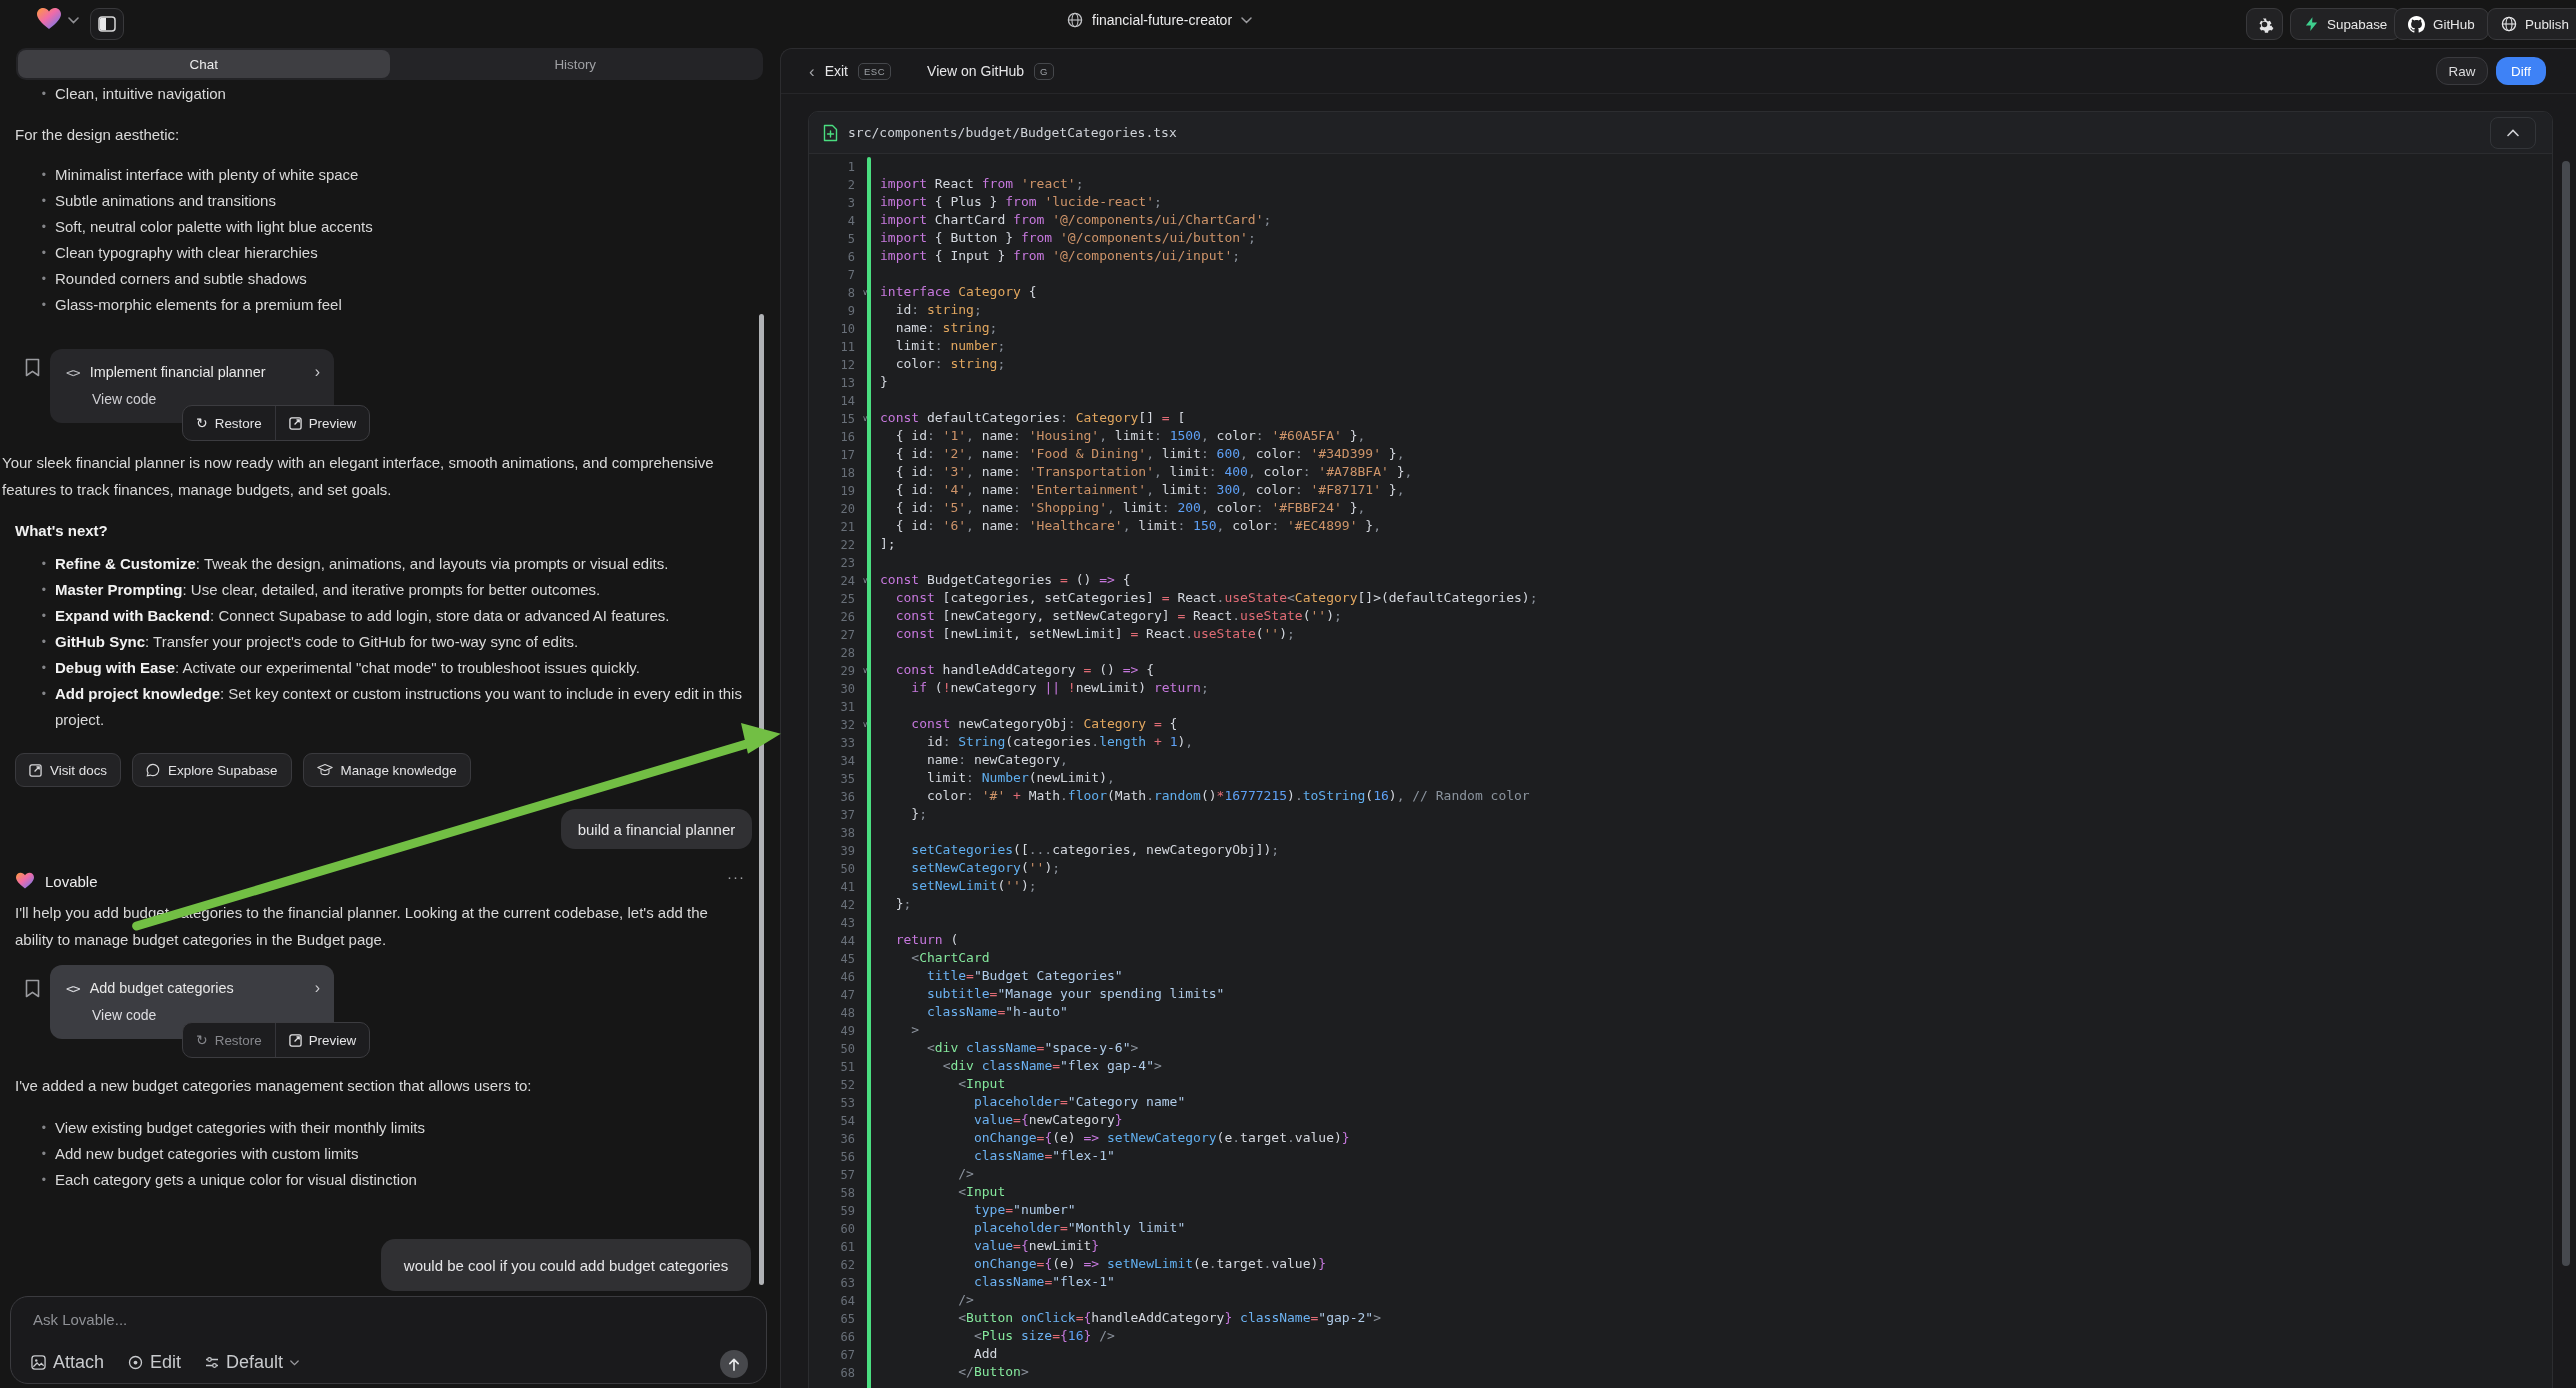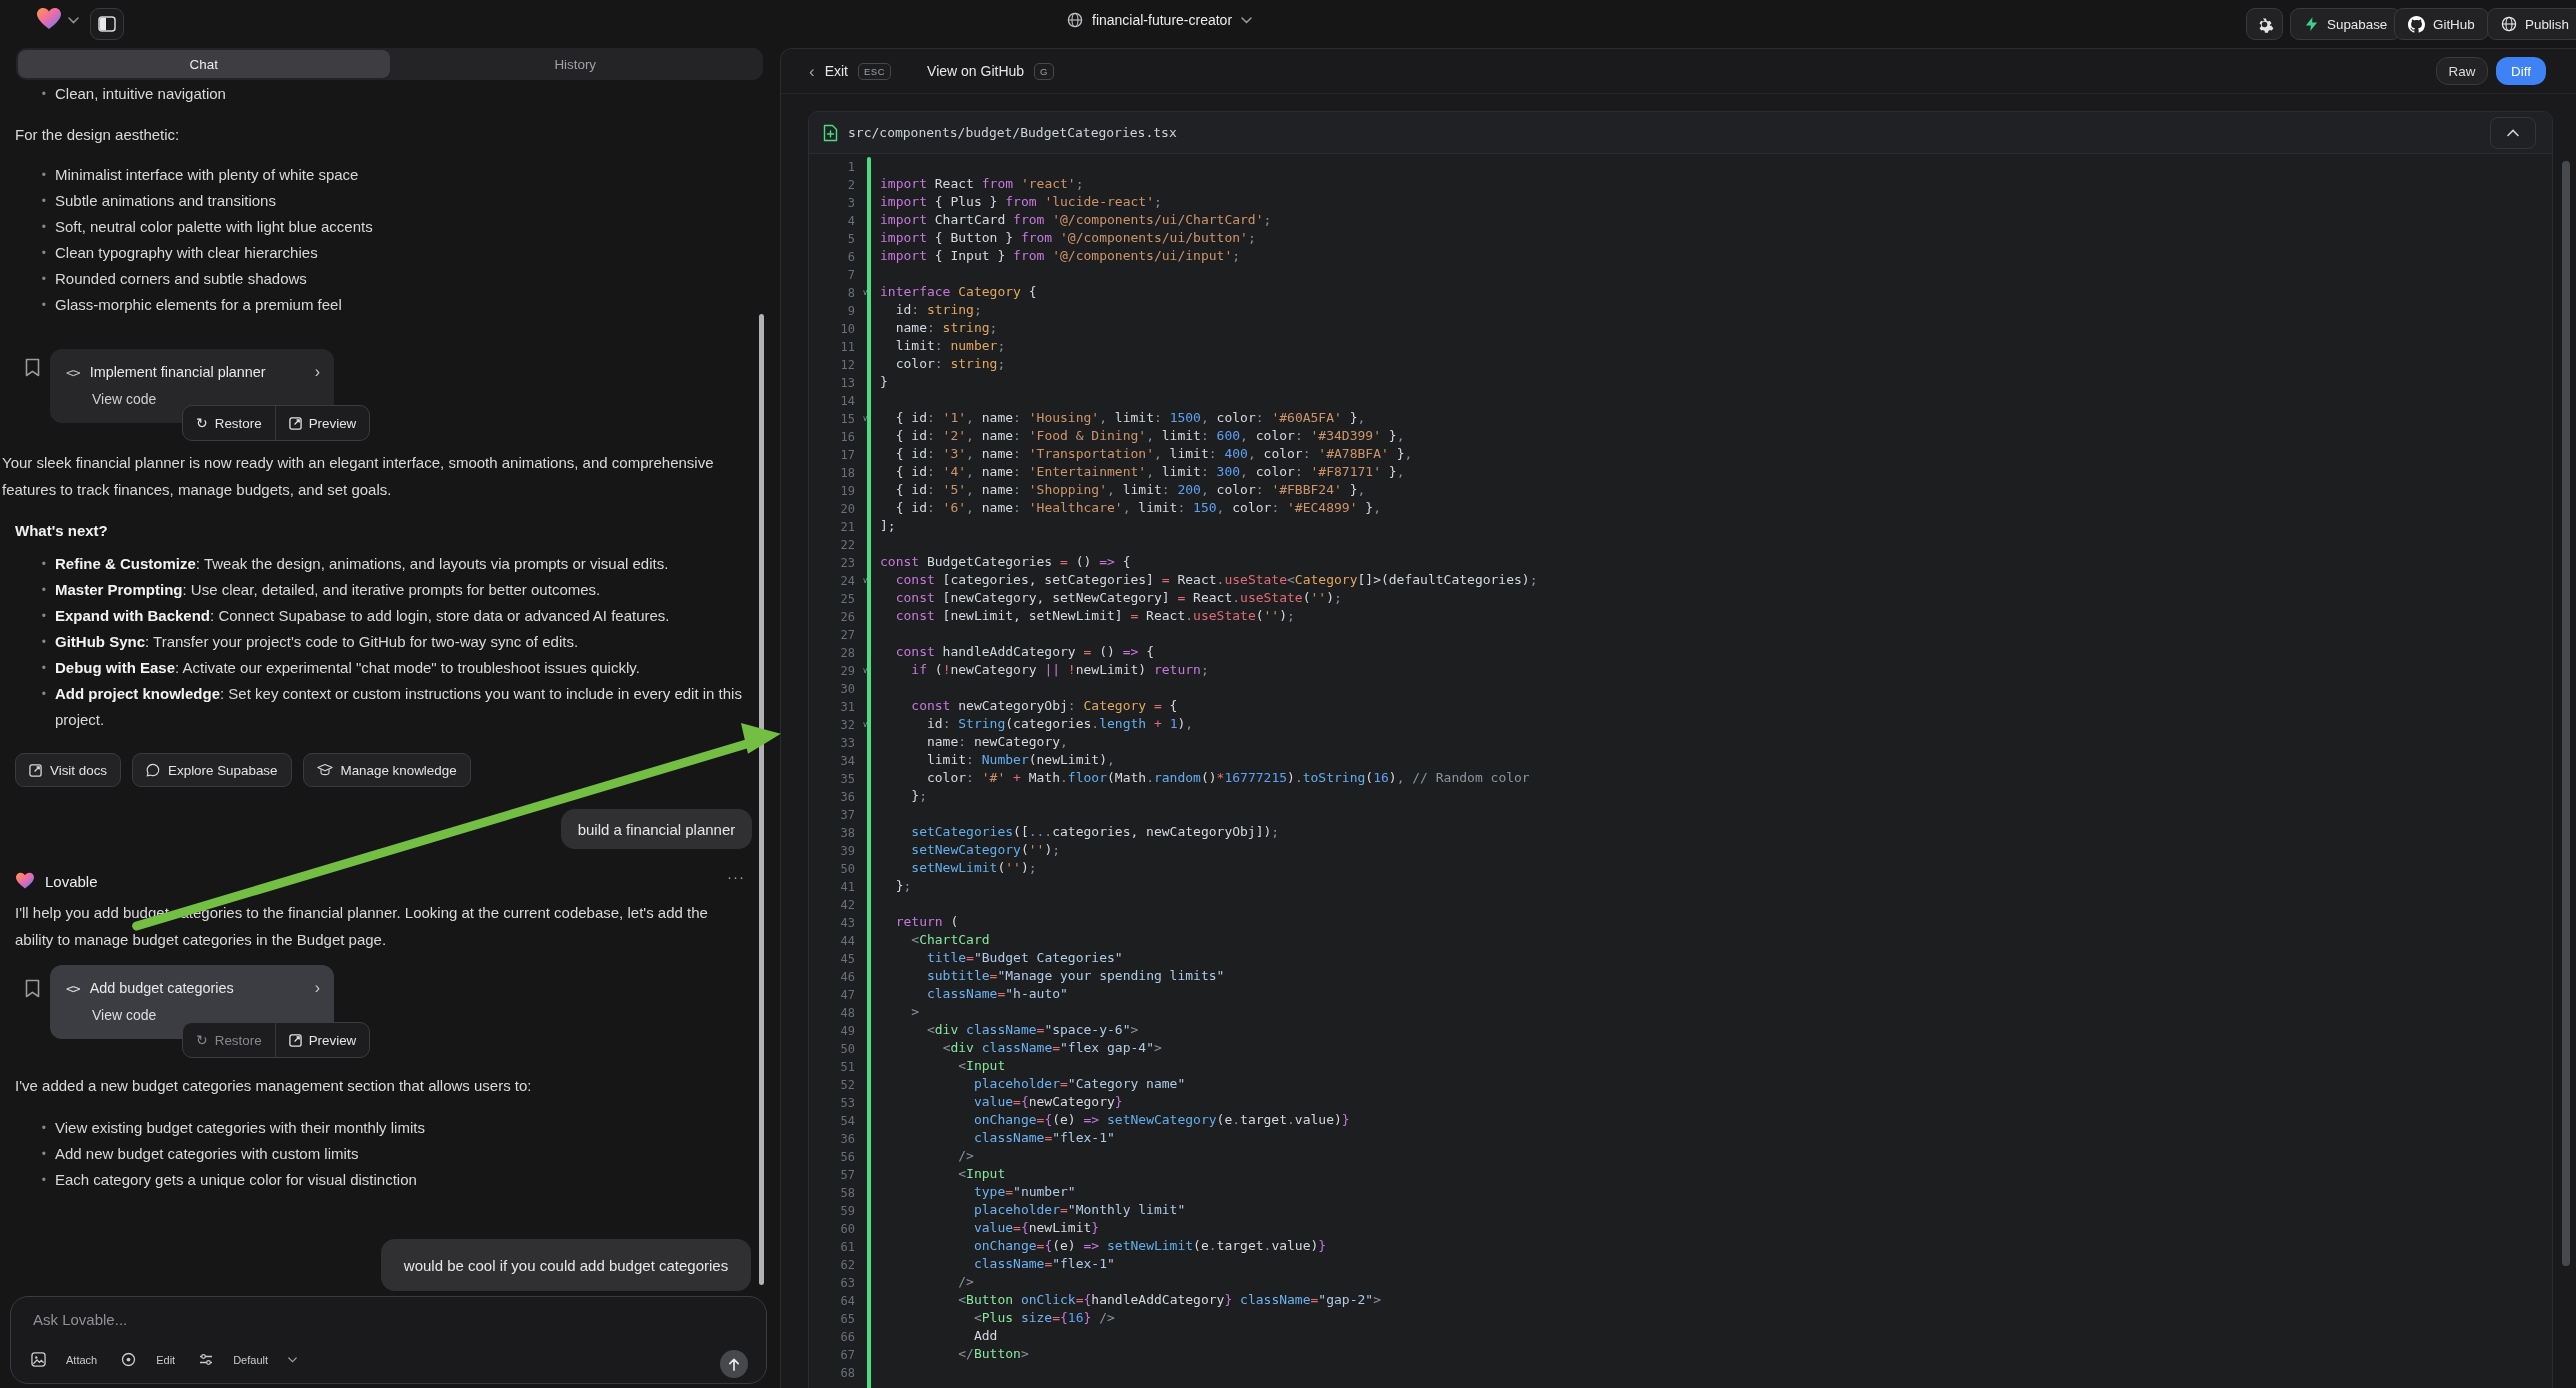--- a/index.html
+++ b/index.html
@@ -36,21 +36,21 @@
   .pill .dim{color:#86878c;}
   .chat-action{display:inline-flex;align-items:center;gap:8px;height:34px;background:#232325;
     border:1px solid #3a3a3e;border-radius:9px;padding:0 13px;font-size:13.4px;color:#e3e3e5;box-sizing:border-box;}
   .bubble{position:absolute;background:#303033;border-radius:14px;color:#e6e6e8;font-size:15px;
     display:flex;align-items:center;justify-content:center;}
   #composer{position:absolute;left:10px;top:1296px;width:757px;height:88px;border:1px solid #3b3b3f;
     border-radius:18px;background:#1a1a1c;box-sizing:border-box;}
   #composer textarea{position:absolute;left:20px;top:12px;width:597px;height:34px;background:transparent;border:none;
     outline:none;resize:none;color:#ec4899;font-size:15px;font-family:"Liberation Sans",sans-serif;}
   #composer textarea::placeholder{color:#8f9196;}
-  .composer-act{display:inline-flex;align-items:center;gap:20px;color:#c8cacd;font-size:11px;}
+  .composer-act{display:inline-flex;align-items:center;gap:7px;color:#c8cacd;font-size:18px;}
   
   #code-panel{position:absolute;left:780px;top:48px;width:1796px;height:1340px;background:#1a1a1c;
     border-left:1px solid #2c2c2f;border-top:1px solid #2c2c2f;border-top-left-radius:12px;box-sizing:border-box;}
   #code-header{position:absolute;left:0;top:0;width:100%;height:45px;display:flex;align-items:center;
     border-bottom:1px solid #262629;box-sizing:border-box;padding-left:28px;gap:10px;}
   #file-card{position:absolute;left:27px;top:62px;width:1745px;height:1279px;background:#1d1e20;
     border:1px solid #2c2d30;border-radius:10px 10px 0 0;box-sizing:border-box;overflow:hidden;}
   #file-card-header{position:absolute;left:0;top:0;width:100%;height:42px;border-bottom:1px solid #2b2c2f;
     display:flex;align-items:center;padding-left:14px;gap:10px;box-sizing:border-box;background:#202124;}
   #file-path{font-family:"DejaVu Sans Mono",monospace;font-size:13px;color:#ced2d8;}
@@ -465,20 +465,21 @@
             <div class="code-row"><span class="tk-k">import</span><span class="tk-p"> { Button } </span><span class="tk-k">from</span><span class="tk-s"> '@/components/ui/button'</span><span class="tk-d">;</span></div>
             <div class="code-row"><span class="tk-k">import</span><span class="tk-p"> { Input } </span><span class="tk-k">from</span><span class="tk-s"> '@/components/ui/input'</span><span class="tk-d">;</span></div>
             <div class="code-row"></div>
             <div class="code-row"><span class="tk-k">interface</span><span class="tk-t"> Category</span><span class="tk-p"> {</span></div>
             <div class="code-row"><span class="tk-p">  id</span><span class="tk-d">:</span><span class="tk-t"> string</span><span class="tk-d">;</span></div>
             <div class="code-row"><span class="tk-p">  name</span><span class="tk-d">:</span><span class="tk-t"> string</span><span class="tk-d">;</span></div>
             <div class="code-row"><span class="tk-p">  limit</span><span class="tk-d">:</span><span class="tk-t"> number</span><span class="tk-d">;</span></div>
             <div class="code-row"><span class="tk-p">  color</span><span class="tk-d">:</span><span class="tk-t"> string</span><span class="tk-d">;</span></div>
             <div class="code-row"><span class="tk-p">}</span></div>
             <div class="code-row"></div>
+            <div class="code-row"><span class="tk-k">const</span><span class="tk-p"> defaultCategories</span><span class="tk-d">:</span><span class="tk-t"> Category</span><span class="tk-p">[] </span><span class="tk-o">=</span><span class="tk-p"> [</span></div>
             <div class="code-row"><span class="tk-p">  { id</span><span class="tk-d">:</span><span class="tk-s"> '1'</span><span class="tk-d">,</span><span class="tk-p"> name</span><span class="tk-d">:</span><span class="tk-s"> 'Housing'</span><span class="tk-d">,</span><span class="tk-p"> limit</span><span class="tk-d">:</span><span class="tk-n"> 1500</span><span class="tk-d">,</span><span class="tk-p"> color</span><span class="tk-d">:</span><span class="tk-s"> '#60A5FA'</span><span class="tk-p"> }</span><span class="tk-d">,</span></div>
             <div class="code-row"><span class="tk-p">  { id</span><span class="tk-d">:</span><span class="tk-s"> '2'</span><span class="tk-d">,</span><span class="tk-p"> name</span><span class="tk-d">:</span><span class="tk-s"> 'Food &amp; Dining'</span><span class="tk-d">,</span><span class="tk-p"> limit</span><span class="tk-d">:</span><span class="tk-n"> 600</span><span class="tk-d">,</span><span class="tk-p"> color</span><span class="tk-d">:</span><span class="tk-s"> '#34D399'</span><span class="tk-p"> }</span><span class="tk-d">,</span></div>
             <div class="code-row"><span class="tk-p">  { id</span><span class="tk-d">:</span><span class="tk-s"> '3'</span><span class="tk-d">,</span><span class="tk-p"> name</span><span class="tk-d">:</span><span class="tk-s"> 'Transportation'</span><span class="tk-d">,</span><span class="tk-p"> limit</span><span class="tk-d">:</span><span class="tk-n"> 400</span><span class="tk-d">,</span><span class="tk-p"> color</span><span class="tk-d">:</span><span class="tk-s"> '#A78BFA'</span><span class="tk-p"> }</span><span class="tk-d">,</span></div>
             <div class="code-row"><span class="tk-p">  { id</span><span class="tk-d">:</span><span class="tk-s"> '4'</span><span class="tk-d">,</span><span class="tk-p"> name</span><span class="tk-d">:</span><span class="tk-s"> 'Entertainment'</span><span class="tk-d">,</span><span class="tk-p"> limit</span><span class="tk-d">:</span><span class="tk-n"> 300</span><span class="tk-d">,</span><span class="tk-p"> color</span><span class="tk-d">:</span><span class="tk-s"> '#F87171'</span><span class="tk-p"> }</span><span class="tk-d">,</span></div>
             <div class="code-row"><span class="tk-p">  { id</span><span class="tk-d">:</span><span class="tk-s"> '5'</span><span class="tk-d">,</span><span class="tk-p"> name</span><span class="tk-d">:</span><span class="tk-s"> 'Shopping'</span><span class="tk-d">,</span><span class="tk-p"> limit</span><span class="tk-d">:</span><span class="tk-n"> 200</span><span class="tk-d">,</span><span class="tk-p"> color</span><span class="tk-d">:</span><span class="tk-s"> '#FBBF24'</span><span class="tk-p"> }</span><span class="tk-d">,</span></div>
             <div class="code-row"><span class="tk-p">  { id</span><span class="tk-d">:</span><span class="tk-s"> '6'</span><span class="tk-d">,</span><span class="tk-p"> name</span><span class="tk-d">:</span><span class="tk-s"> 'Healthcare'</span><span class="tk-d">,</span><span class="tk-p"> limit</span><span class="tk-d">:</span><span class="tk-n"> 150</span><span class="tk-d">,</span><span class="tk-p"> color</span><span class="tk-d">:</span><span class="tk-s"> '#EC4899'</span><span class="tk-p"> }</span><span class="tk-d">,</span></div>
             <div class="code-row"><span class="tk-p">];</span></div>
             <div class="code-row"></div>
             <div class="code-row"><span class="tk-k">const</span><span class="tk-p"> BudgetCategories </span><span class="tk-o">=</span><span class="tk-p"> () </span><span class="tk-k">=&gt;</span><span class="tk-p"> {</span></div>
             <div class="code-row"><span class="tk-p">  </span><span class="tk-k">const</span><span class="tk-p"> [categories, setCategories] </span><span class="tk-o">=</span><span class="tk-p"> React</span><span class="tk-d">.</span><span class="tk-h">useState</span><span class="tk-d">&lt;</span><span class="tk-t">Category</span><span class="tk-p">[]&gt;(defaultCategories)</span><span class="tk-d">;</span></div>

